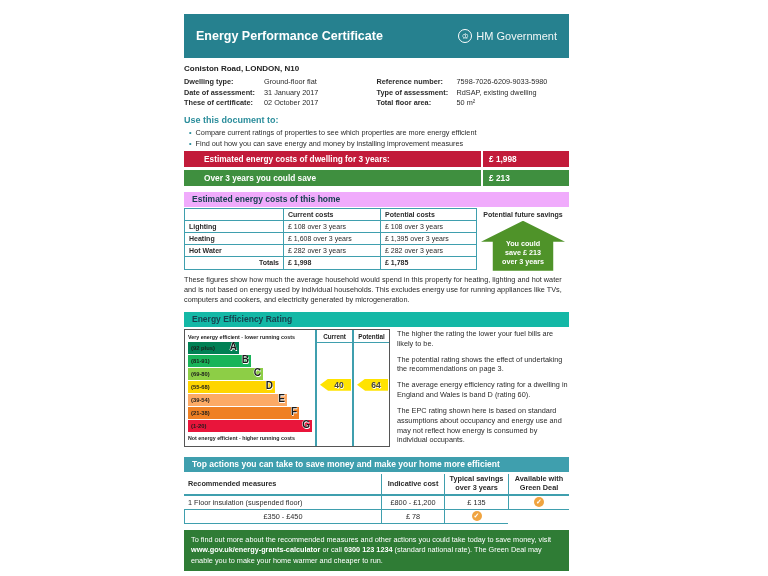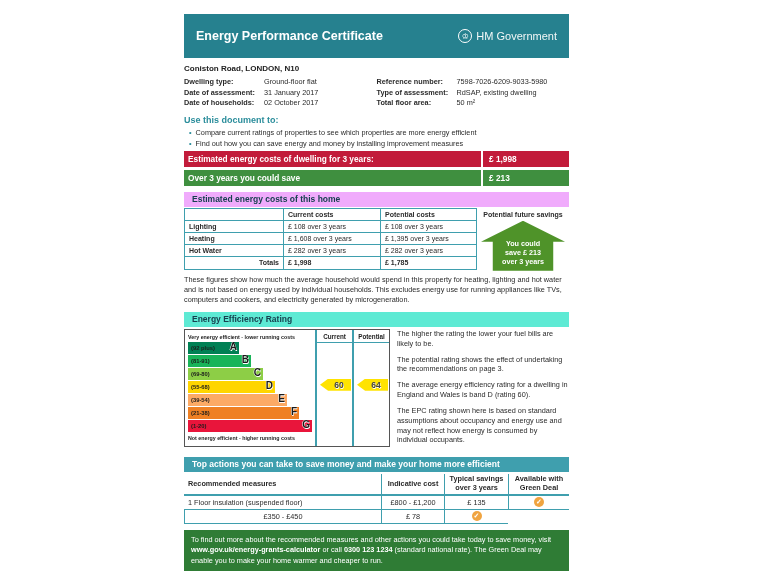--- a/index.html
+++ b/index.html
@@ -26,21 +26,21 @@
   .detail-row { display:flex; }
   .detail-label { font-weight:bold; width:80px; flex-shrink:0; }
 
   .use-title { font-size:9px; font-weight:bold; margin:6px 0 3px; color:#2a8d9b; }
   .bullets { margin:0; padding:0; list-style:none; font-size:7.3px; }
   .bullets li { display:flex; gap:4px; margin-bottom:2px; padding-left:5px; }
   .bullet-dot { color:#2a8d9b; font-weight:bold; }
 
   
   .cost-bar { position:relative; height:16px; margin-top:3px; color:#fff; font-size:8.3px;
-    font-weight:bold; line-height:16px; padding-left:4px; }
+    font-weight:bold; line-height:16px; padding-left:20px; }
   .cost-bar:first-of-type { margin-top:6px; }
   .bar-value { position:absolute; right:0; top:0; height:100%; width:88px;
     border-left:2px solid #fff; padding-left:6px; }
 
   .section-header { height:15px; line-height:15px; font-size:8.5px; font-weight:bold;
     padding-left:8px; margin-top:6px; color:#17404f; }
   .section-header.light { color:#ffffff; }
 
   
   .costs-grid { display:grid; grid-template-columns:100px 97px 96px 92px;
@@ -116,21 +116,21 @@
     <div class="details-col">
       <div class="detail-row">
         <span class="detail-label">Dwelling type:</span>
         <span>Ground-floor flat</span>
       </div>
       <div class="detail-row">
         <span class="detail-label">Date of assessment:</span>
         <span>31 January 2017</span>
       </div>
       <div class="detail-row">
-        <span class="detail-label">Date of households:</span>
+        <span class="detail-label">These of certificate:</span>
         <span>02 October 2017</span>
       </div>
     </div>
     <div class="details-col">
       <div class="detail-row">
         <span class="detail-label">Reference number:</span>
         <span>7598-7026-6209-9033-5980</span>
       </div>
       <div class="detail-row">
         <span class="detail-label">Type of assessment:</span>
@@ -192,21 +192,21 @@
       <div class="house" style="background-color: rgb(79, 147, 41);">
         <span>You could</span>
         <span>save £ 213</span>
         <span>over 3 years</span>
       </div>
     </div>
   </div>
 
   <div class="figures-note">These figures show how much the average household would spend in this property for heating, lighting and hot water and is not based on energy used by individual households. This excludes energy use for running appliances like TVs, computers and cookers, and electricity generated by microgeneration.</div>
 
-  <div class="section-header" style="background-color: #5eead4;">Energy Efficiency Rating</div>
+  <div class="section-header" style="background-color: #14b8a6;">Energy Efficiency Rating</div>
 
   <div class="rating-wrap">
     <div class="chart-box">
       <div class="bands-col">
         <div class="eff-note">Very energy efficient - lower running costs</div>
 
         <div class="band bw0" style="background-color: rgb(0, 128, 84);">
           <span>(92 plus)</span>
           <span class="band-letter">A</span>
         </div>
@@ -234,21 +234,21 @@
           <span>(1-20)</span>
           <span class="band-letter">G</span>
         </div>
 
         <div class="eff-note">Not energy efficient - higher running costs</div>
       </div>
 
       <div class="ptr-col">
         <div class="ptr-head">Current</div>
         <div class="ptr-body">
-          <div class="pointer" style="background-color: rgb(255, 227, 0);">60</div>
+          <div class="pointer" style="background-color: rgb(255, 227, 0);">40</div>
         </div>
       </div>
       <div class="ptr-col">
         <div class="ptr-head">Potential</div>
         <div class="ptr-body">
           <div class="pointer" style="background-color: rgb(255, 227, 0);">64</div>
         </div>
       </div>
     </div>
 

